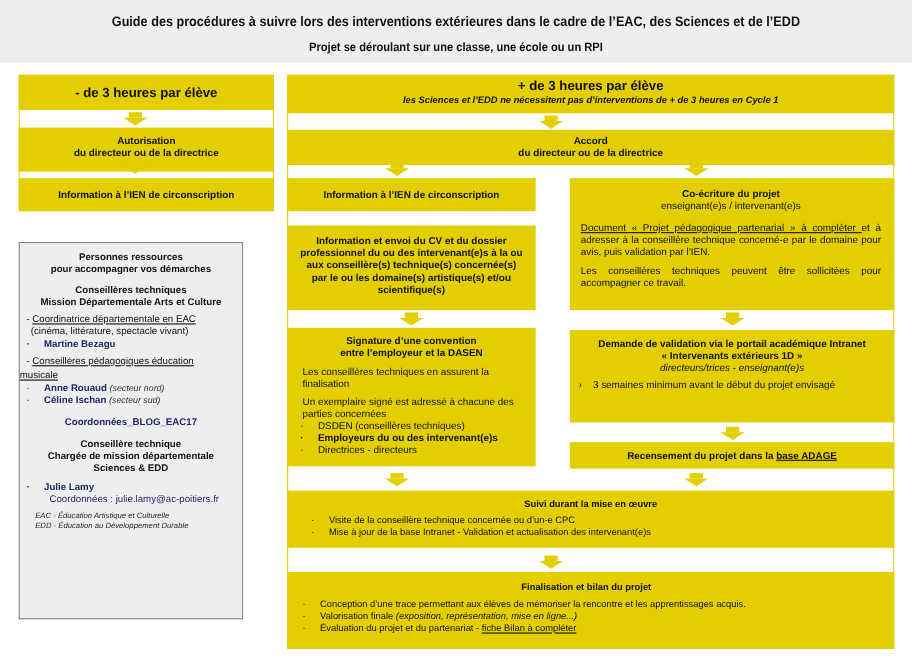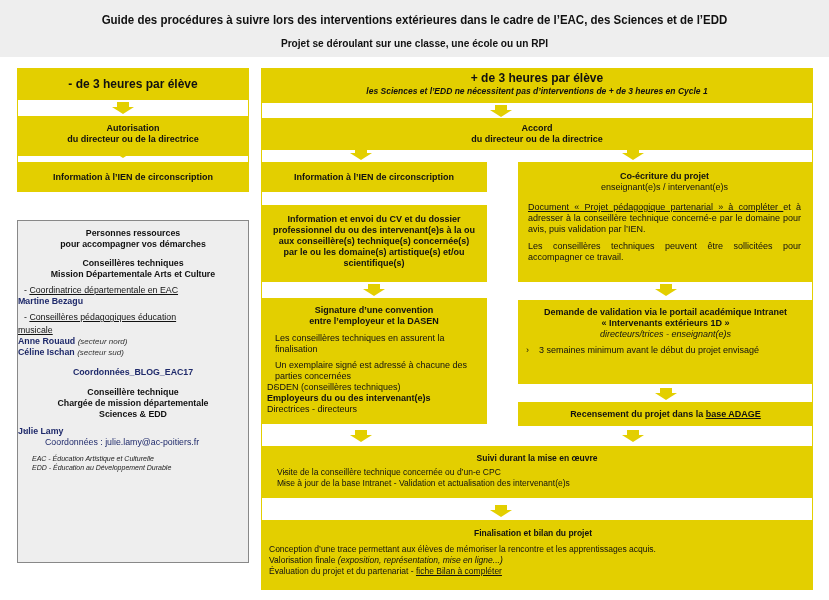--- a/index.html
+++ b/index.html
@@ -10,27 +10,27 @@
   .header .t2 { position: absolute; left: 0; right: 0; top: 37px; font-size: 11px; font-weight: bold; transform: scaleX(0.92); }
   .y { background: #e3cf00; }
   .col-bg { background: #fff; border: 1px solid #e3cf00; }
   .center { text-align: center; }
   .b { font-weight: bold; }
   .f9 { font-size: 9px; line-height: 11px; }
   .f8 { font-size: 8.5px; line-height: 11px; }
   .arrow { position: absolute; width: 22px; height: 12px; }
   .arrow::before { content: ""; position: absolute; left: 5px; top: 0; width: 12px; height: 5px; background: #e3cf00; }
   .arrow::after { content: ""; position: absolute; left: 0; top: 5px; width: 0; height: 0; border-left: 11px solid transparent; border-right: 11px solid transparent; border-top: 7px solid #e3cf00; }
-  .res { left: 17px; top: 220px; width: 232px; height: 343px; background: #eeeeee; border: 1px solid #888; }
+  .res { left: 17px; top: 220px; width: 204px; height: 343px; background: #eeeeee; border: 1px solid #888; }
   .res .ln { font-size: 8.8px; line-height: 11px; }
   .u { text-decoration: underline; }
   .navy { color: #1f2a6b; }
   .it { font-style: italic; font-weight: normal; font-size: 8px; color: #333; }
   ul.dots { list-style: none; }
-  ul.dots li { position: relative; }
+  ul.dots li { position: relative; padding-left: 22px; }
   ul.dots li::before { content: "·"; position: absolute; left: 6px; }
 </style>
 </head>
 <body>
 
 <div class="abs header">
   <div class="t1">Guide des procédures à suivre lors des interventions extérieures dans le cadre de l’EAC, des Sciences et de l’EDD</div>
   <div class="t2">Projet se déroulant sur une classe, une école ou un RPI</div>
 </div>
 
@@ -52,20 +52,21 @@
   <div class="center b ln" style="margin-top:7px;">
     <div>Personnes ressources</div>
     <div>pour accompagner vos démarches</div>
   </div>
   <div class="center b ln" style="margin-top:8px;">
     <div>Conseillères techniques</div>
     <div>Mission Départementale Arts et Culture</div>
   </div>
   <div class="ln" style="margin-top:5px;padding-left:6px;">
     <div>- <span class="u">Coordinatrice départementale en EAC</span></div>
+    <div style="padding-left:4px;">(cinéma, littérature, spectacle vivant)</div>
     <ul class="dots" style="margin-left:-6px;">
         <li class="b navy">Martine Bezagu</li>
       </ul>
   </div>
   <div class="ln" style="margin-top:5px;padding-left:6px;">
     <div>- <span class="u">Conseillères pédagogiques éducation</span></div>
     <div class="u" style="margin-left:-6px;margin-top:2px;">musicale</div>
     <ul class="dots" style="margin-left:-6px;">
       <li><span class="b navy">Anne Rouaud</span> <span class="it">(secteur nord)</span></li>
       <li><span class="b navy">Céline Ischan</span> <span class="it">(secteur sud)</span></li>

